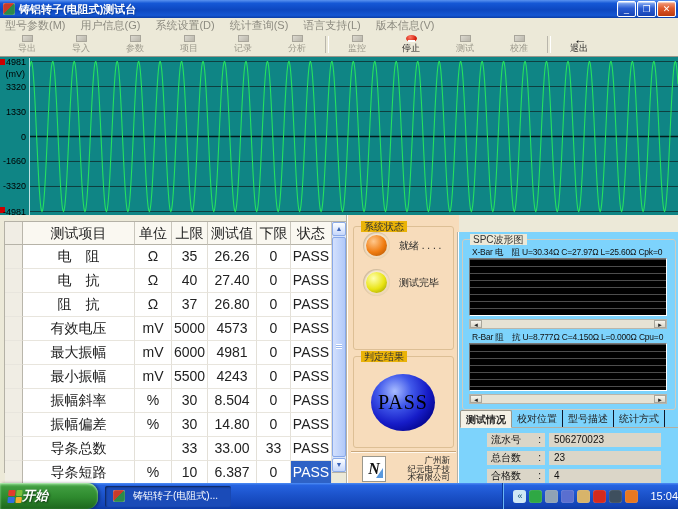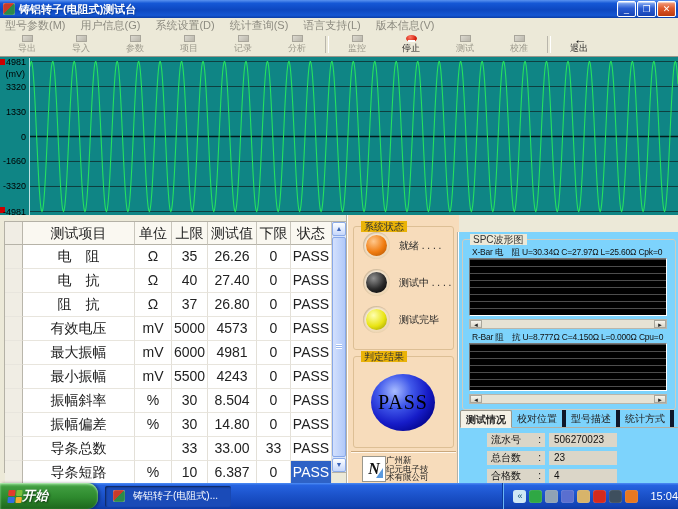--- a/index.html
+++ b/index.html
@@ -91,48 +91,48 @@
   .sphere{width:64px;height:57px;border-radius:50%;display:flex;align-items:center;justify-content:center;
     background:radial-gradient(ellipse at 37% 30%,#a8bcff 0%,#4058ea 30%,#161cc8 58%,#000082 85%,#000060 100%);
     font-family:"Liberation Serif",serif;font-size:20px;color:#000;letter-spacing:1px;}
   .mid-hr{position:absolute;left:3px;right:3px;top:236px;border-top:1px solid #caa87c;border-bottom:1px solid #fff8ee;}
   .logo-row{position:absolute;left:5px;top:241px;width:101px;height:26px;display:flex;align-items:center;}
   .logo-box{width:22px;height:24px;margin-left:9px;background:#fff;border:1px solid #9a978c;display:flex;
     align-items:center;justify-content:center;font-family:"Liberation Serif",serif;font-style:italic;font-weight:bold;
     font-size:16px;color:#101010;position:relative;}
   .logo-box::after{content:"";position:absolute;right:2px;bottom:3px;width:7px;height:10px;background:#2f7fd6;opacity:.8;
     clip-path:polygon(0 100%,100% 0,100% 100%);}
-  .company-lines{flex:1;padding-right:4px;font-size:8.5px;line-height:8.5px;color:#222;}
+  .company-lines{flex:1;padding-right:4px;text-align:right;font-size:8.5px;line-height:8.5px;color:#222;}
 
   
   .right{position:absolute;left:458px;top:17px;width:220px;height:268px;background:#7dd3fc;
     border-left:1px solid #fff;box-shadow:-1px 0 0 #b4b1a6;}
   .grp-spc{left:3px;top:7px;width:212px;height:169px;border:1px solid #cfccc0;border-radius:3px;position:absolute;}
   .grp-spc .grp-title{background:#ece9d8;}
   .spc-label{position:absolute;left:9px;font-size:8.5px;letter-spacing:-0.2px;color:#111;white-space:nowrap;}
   .spc-chart{position:absolute;left:6px;width:198px;background:#000;border:1px solid;border-color:#777 #fff #fff #777;box-sizing:border-box;}
   .spc-chart .stripes{width:100%;height:100%;
     background:repeating-linear-gradient(180deg,rgba(90,90,90,.85) 0 1px,transparent 1px 7px);}
   .hscroll{position:absolute;left:6px;width:198px;height:10px;background:#e6e2d4;border:1px solid #b9b6ab;
     box-sizing:border-box;display:flex;justify-content:space-between;}
   .hs-btn{width:12px;height:100%;background:linear-gradient(180deg,#f8f6ee,#d8d5c8);border:1px solid #a9a69b;
     box-sizing:border-box;font-size:6px;line-height:8px;text-align:center;color:#222;}
   .left-arrow-icon::before{content:"\25C4";}
   .right-arrow-icon::before{content:"\25BA";}
 
   .tabs{position:absolute;left:1px;top:178px;width:218px;height:17px;display:flex;font-size:10px;color:#222;
     border-bottom:1px solid #b2afa2;}
-  .tab{padding:2px 5px 0;white-space:nowrap;border-right:4px solid #0f172a;}
+  .tab{padding:2px 5px 0;white-space:nowrap;border-right:1px solid #0f172a;}
   .tab.active{background:#f4f1e6;border:1px solid #9a978c;border-bottom:1px solid #f4f1e6;border-radius:2px 2px 0 0;
     margin-bottom:-1px;font-weight:bold;}
   .stats{position:absolute;left:28px;top:201px;width:180px;}
   .stat-row{display:flex;align-items:center;margin-bottom:4px;font-size:10px;color:#111;}
   .stat-label{width:58px;height:14px;line-height:14px;background:#dbd6c8;padding:0 4px;display:flex;
     justify-content:space-between;box-sizing:border-box;}
-  .stat-value{width:68px;height:14px;line-height:14px;background:#dbd6c8;margin-left:4px;padding-left:5px;box-sizing:border-box;}
+  .stat-value{width:112px;height:14px;line-height:14px;background:#dbd6c8;margin-left:4px;padding-left:5px;box-sizing:border-box;}
 
   
   .taskbar{position:absolute;left:0;top:483px;width:678px;height:26px;
     background:linear-gradient(180deg,#4e8df5 0%,#2663e0 9%,#1c53cb 45%,#1243b5 88%,#0d3aa4 100%);display:flex;align-items:center;}
   .startbtn{width:98px;height:26px;display:flex;align-items:center;padding-left:8px;box-sizing:border-box;
     border-radius:0 11px 11px 0;
     background:linear-gradient(180deg,#6fc26f 0%,#3f9c3f 15%,#2e8a2e 55%,#1d671d 100%);
     box-shadow:inset 0 1px 2px #b8f0b8,2px 0 3px rgba(0,0,0,.35);
     color:#fff;font-size:13px;font-weight:bold;font-style:italic;text-shadow:1px 1px 2px #143814;}
   .winflag{width:14px;height:13px;display:grid;grid-template:1fr 1fr / 1fr 1fr;gap:1px;transform:skewX(-6deg);}
@@ -392,26 +392,20 @@
         <div class="grp-title">系统状态</div>
         <div>
 
             <div class="led-row">
               <span class="led-sock">
                 <span class="led led-orange"></span>
               </span>
               <span class="led-label">就绪 . . . .</span>
             </div>
 
-            <div class="led-row">
-              <span class="led-sock">
-                <span class="led led-black"></span>
-              </span>
-              <span class="led-label">测试中 . . . .</span>
-            </div>
 
             <div class="led-row">
               <span class="led-sock">
                 <span class="led led-yellow"></span>
               </span>
               <span class="led-label">测试完毕</span>
             </div>
           </div>
       </div>
       <div class="grp grp-result">

